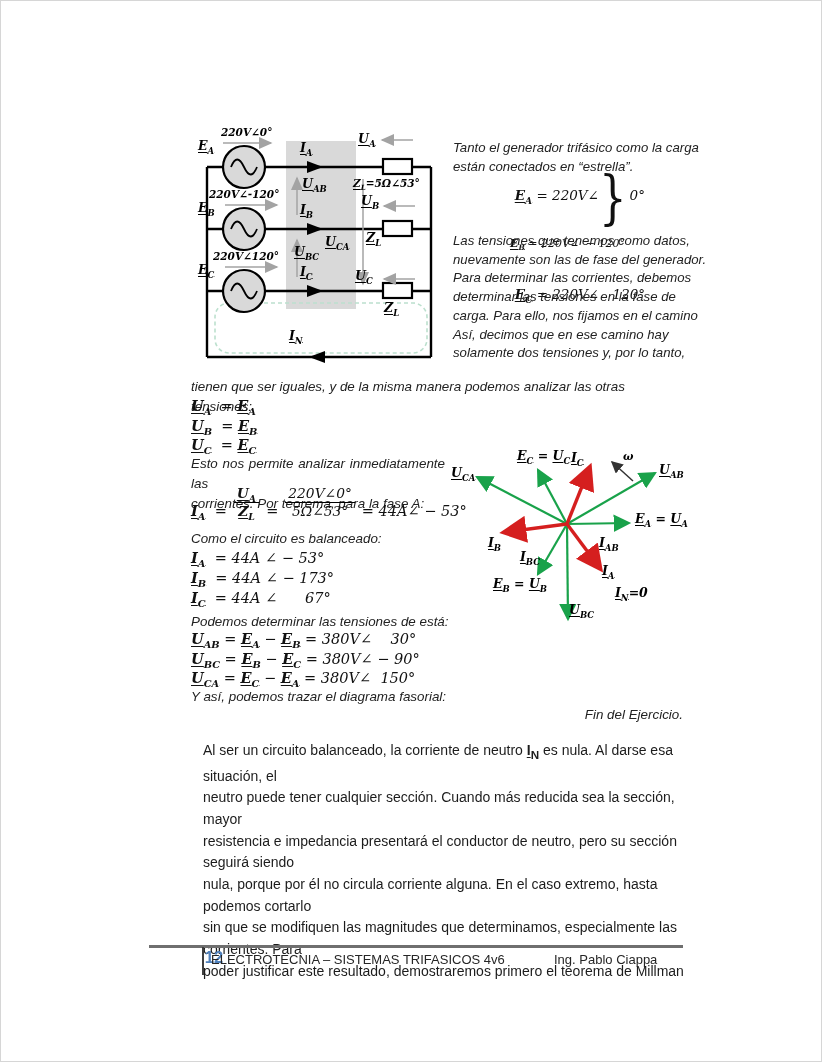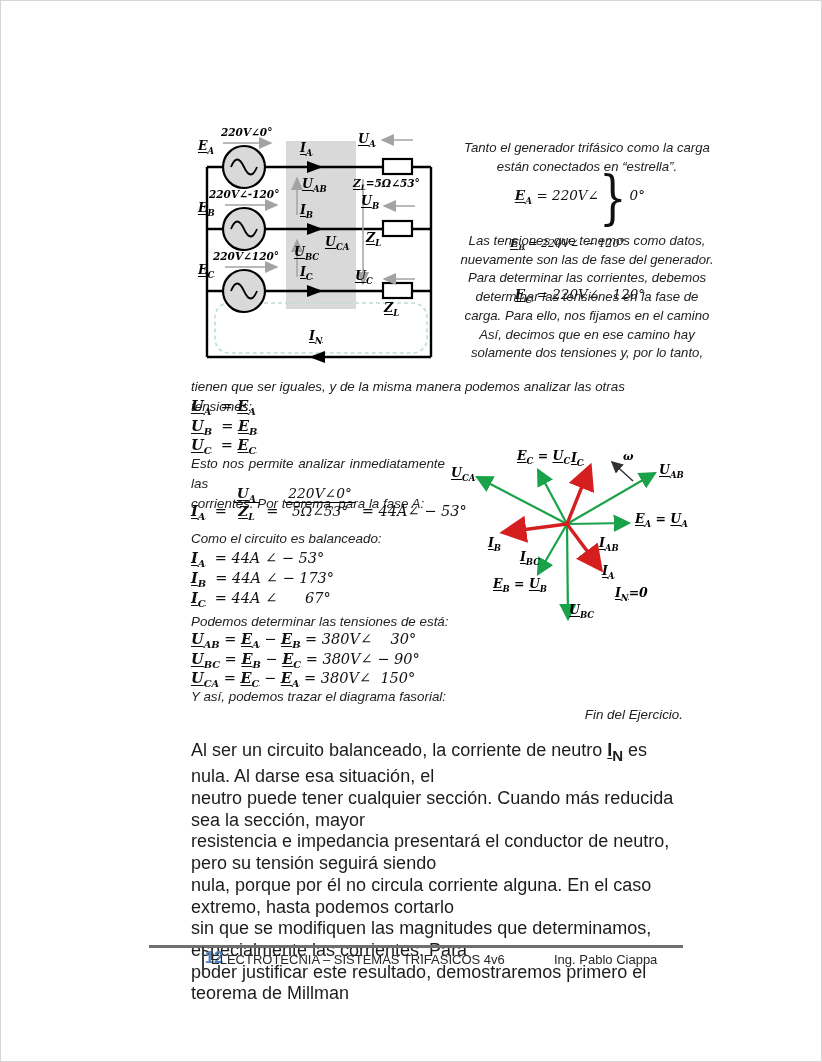--- a/index.html
+++ b/index.html
@@ -1,40 +1,40 @@
 <!DOCTYPE html>
 <html><head>
 <meta charset="utf-8">
 <style>
   html,body{margin:0;padding:0;background:#ffffff;}
   .page{position:relative;width:822px;height:1062px;background:#fff;border:1px solid #d6d6d6;
         box-sizing:border-box;overflow:hidden;color:#1f1f1f;
         font-family:"Liberation Sans",sans-serif;}
   .abs{position:absolute;}
   
-  .it{font-style:italic;font-size:13.2px;line-height:18.7px;color:#222;text-align:center;}
+  .it{font-style:italic;font-size:13.2px;line-height:18.7px;color:#222;}
   .big-it{font-style:italic;font-size:13.4px;line-height:20px;color:#222;}
   
   .eq{font-family:"DejaVu Serif","DejaVu Sans",serif;font-style:italic;font-size:14.5px;
       color:#111;white-space:pre;}
   .eq sub, .plbl sub, .clbl sub{font-size:68%;line-height:0;}
   .ph{font-weight:bold;text-decoration:underline;text-underline-offset:2px;text-decoration-thickness:1px;}
   
   .clbl{font-family:"DejaVu Serif","DejaVu Sans",serif;font-style:italic;font-weight:bold;
         font-size:12.5px;color:#000;white-space:pre;}
   .clbl-sm{font-size:10.5px;}
   
   .plbl{font-family:"DejaVu Serif","DejaVu Sans",serif;font-style:italic;font-weight:bold;
         font-size:12.5px;color:#000;white-space:pre;}
   .frac{display:inline-flex;flex-direction:column;align-items:center;text-align:center;
         font-size:13.8px;line-height:1.2;}
   .fnum{border-bottom:1.4px solid #000;padding:0 3px;}
   .fden{padding:0 3px;}
   .justify-line{text-align:justify;text-align-last:justify;}
-  .para{font-size:18px;line-height:21.7px;color:#1c1c1c;}
+  .para{font-size:14px;line-height:21.7px;color:#1c1c1c;margin-left:12px;}
   .brace{font-family:"DejaVu Serif","DejaVu Sans",serif;font-weight:400;color:#111;
          font-size:58px;line-height:50px;transform:scaleX(.75);transform-origin:left center;}
   .ang{display:inline-block;width:46px;text-align:right;}
   .footer-title{font-size:13px;color:#262626;}
   .footer-page{font-size:16.5px;font-weight:bold;color:#4F81BD;text-align:center;width:34px;margin-left:33px;}
 </style>
 </head>
 <body>
 
 <div class="page">
@@ -98,21 +98,21 @@
   <span class="abs clbl" style="left:299px;top:263px"><span class="ph">I<sub>C</sub></span></span>
   <span class="abs clbl" style="left:301px;top:175px"><span class="ph">U<sub>AB</sub></span></span>
   <span class="abs clbl" style="left:293px;top:243px"><span class="ph">U<sub>BC</sub></span></span>
   <span class="abs clbl" style="left:324px;top:233px"><span class="ph">U<sub>CA</sub></span></span>
   <span class="abs clbl" style="left:357px;top:130px"><span class="ph">U<sub>A</sub></span></span>
   <span class="abs clbl" style="left:360px;top:192px"><span class="ph">U<sub>B</sub></span></span>
   <span class="abs clbl" style="left:354px;top:267px"><span class="ph">U<sub>C</sub></span></span>
   <span class="abs clbl clbl-sm" style="left:352px;top:176px"><span class="ph">Z<sub>L</sub></span>=5Ω∠53°</span>
   <span class="abs clbl" style="left:365px;top:229px"><span class="ph">Z<sub>L</sub></span></span>
   <span class="abs clbl" style="left:383px;top:299px"><span class="ph">Z<sub>L</sub></span></span>
-  <span class="abs clbl" style="left:308px;top:327px"><span class="ph">I<sub>N</sub></span></span>
+  <span class="abs clbl" style="left:288px;top:327px"><span class="ph">I<sub>N</sub></span></span>
 
   <div class="abs it" style="left:452px;top:138px;width:268px">
     <div>Tanto el generador trifásico como la carga</div>
     <div>están conectados en “estrella”.</div>
   </div>
 
   <div class="abs" style="left:488px;top:169px">
     <div class="eq" style="font-size:13.5px;line-height:16.6px">
       <span><span class="ph">E<sub>A</sub></span> = 220V∠</span><span class="ang">0°</span>
     </div>
@@ -213,21 +213,21 @@
   <span class="abs plbl" style="left:598px;top:534px"><span class="ph">I<sub>AB</sub></span></span>
   <span class="abs plbl" style="left:519px;top:548px"><span class="ph">I<sub>BC</sub></span></span>
   <span class="abs plbl" style="left:601px;top:562px"><span class="ph">I<sub>A</sub></span></span>
   <span class="abs plbl" style="left:492px;top:575px"><span class="ph">E<sub>B</sub></span> = <span class="ph">U<sub>B</sub></span></span>
   <span class="abs plbl" style="left:614px;top:584px"><span class="ph">I<sub>N</sub></span>=0</span>
   <span class="abs plbl" style="left:568px;top:601px"><span class="ph">U<sub>BC</sub></span></span>
 
   <div class="abs para" style="left:190px;top:739px;width:492px">
     <div>Al ser un circuito balanceado, la corriente de neutro <span class="ph">I<sub>N</sub></span> es nula. Al darse esa situación, el</div>
     <div>neutro puede tener cualquier sección. Cuando más reducida sea la sección, mayor</div>
-    <div>resistencia e impedancia presentará el conductor de neutro, pero su tensión seguirá siendo</div>
+    <div>resistencia e impedancia presentará el conductor de neutro, pero su sección seguirá siendo</div>
     <div>nula, porque por él no circula corriente alguna. En el caso extremo, hasta podemos cortarlo</div>
     <div>sin que se modifiquen las magnitudes que determinamos, especialmente las corrientes. Para</div>
     <div>poder justificar este resultado, demostraremos primero el teorema de Millman</div>
   </div>
 
   <div class="abs" style="left:148px;top:944px;width:534px;height:2.5px;background:#6f6f6f"></div>
   <div class="abs footer-page" style="left:163px;top:947px">12</div>
   <div class="abs" style="left:201px;top:946px;width:2px;height:28px;background:#3f3f3f"></div>
   <div class="abs footer-title" style="left:210px;top:951px">ELECTROTECNIA – SISTEMAS TRIFASICOS 4v6</div>
   <div class="abs footer-title" style="left:553px;top:951px">Ing. Pablo Ciappa</div>

